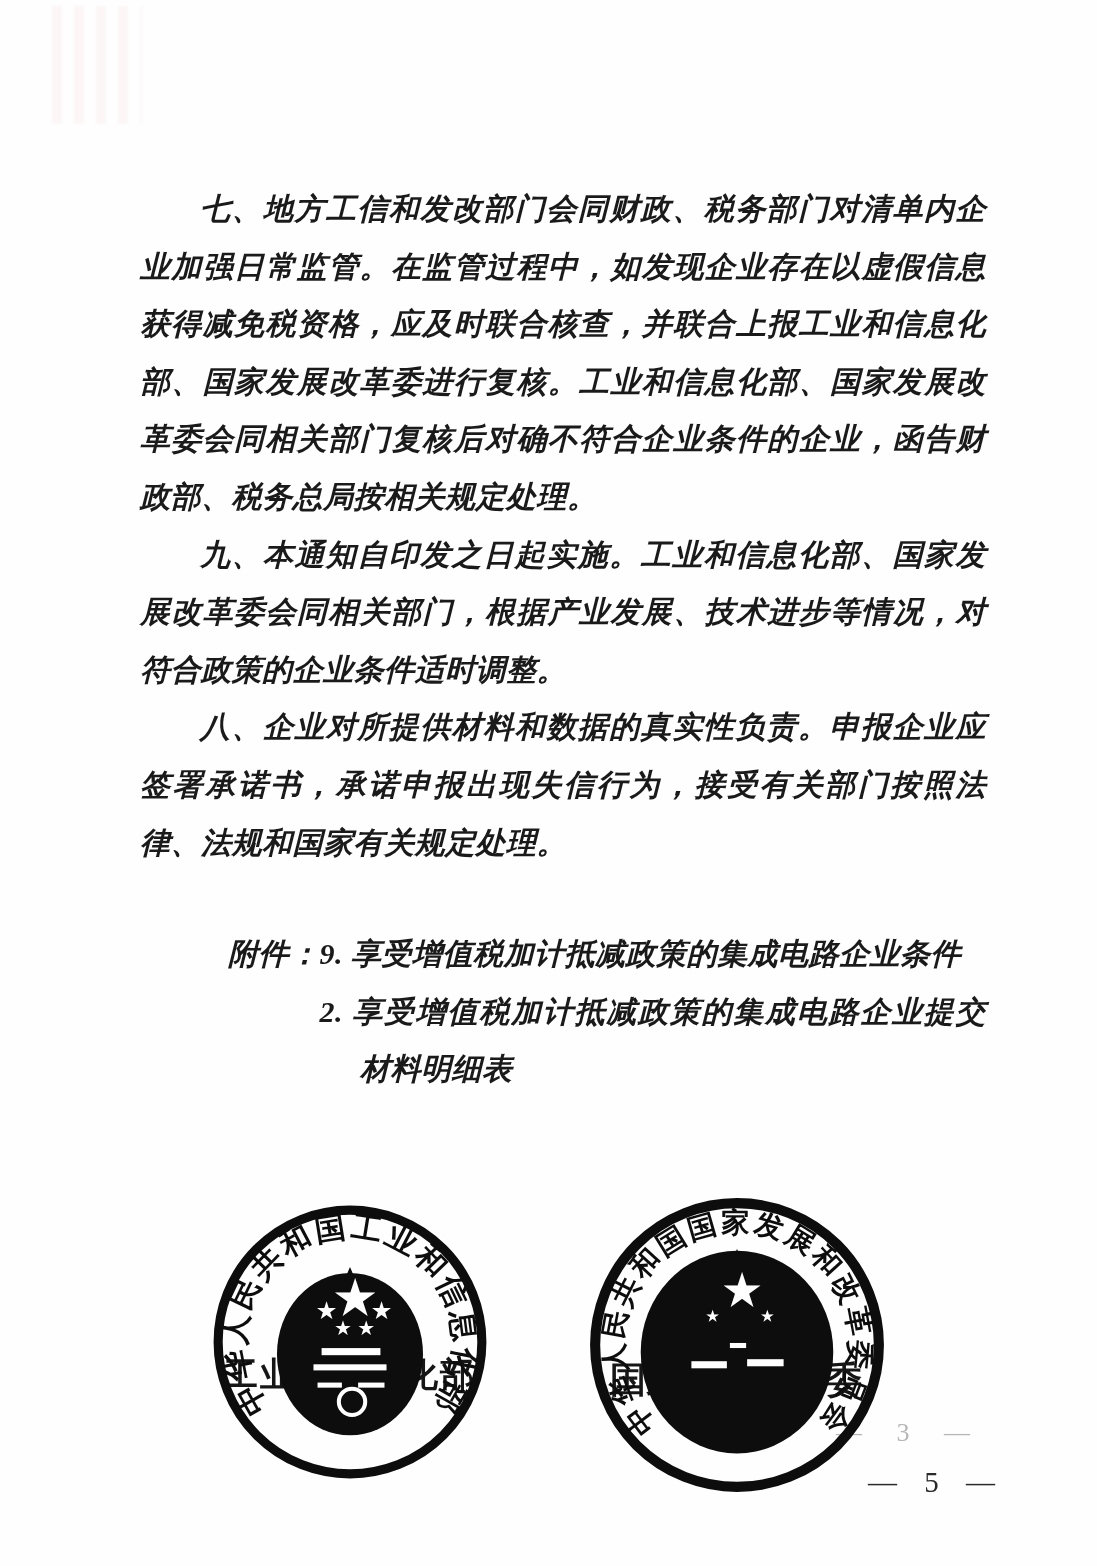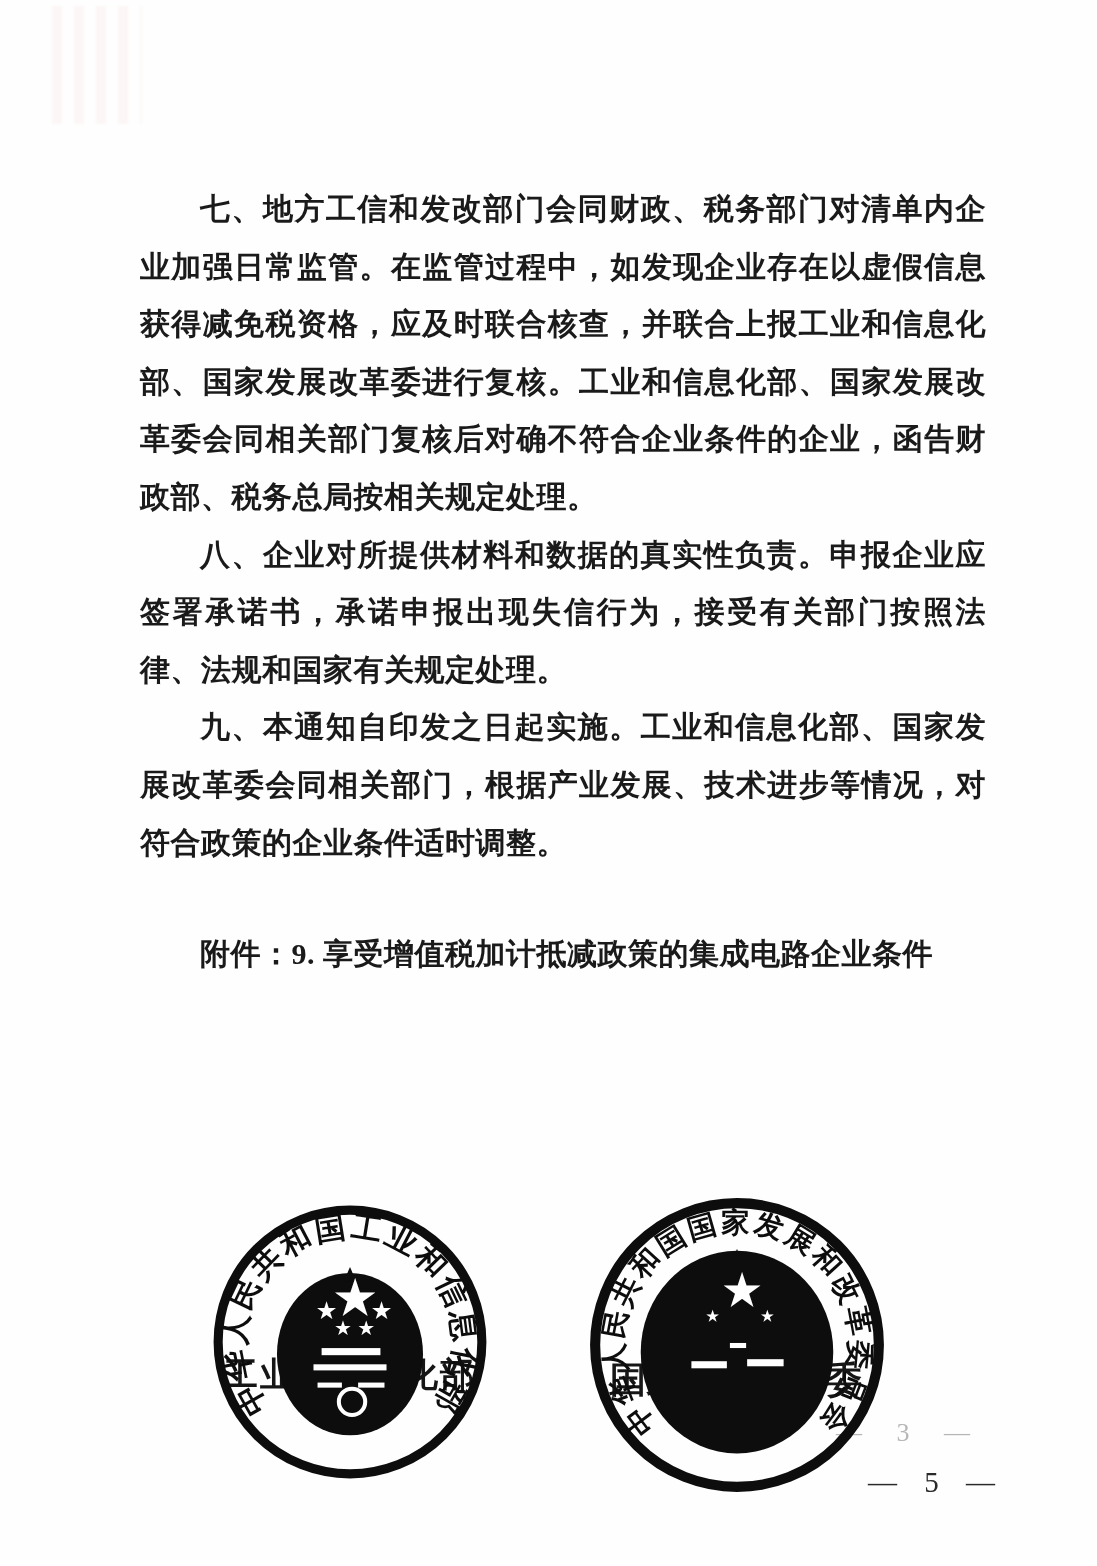--- a/index.html
+++ b/index.html
@@ -22,25 +22,26 @@
   }
   .content{
     position:absolute;
     left:140px;top:180px;width:846px;
     font-size:30px;
     line-height:57.6px;
     text-align:justify;
     text-justify:inter-ideograph;
     font-weight:600;
     letter-spacing:.5px;
+    font-style:italic;
   }
   .para{margin:0;text-indent:2em;}
   .attachments{
     display:flex;
-    margin-left:60px;
+    margin-left:88px;
     margin-top:54px;
   }
   .att-label{white-space:nowrap;}
   .att-items{flex:1;min-width:0;}
   .att-item{
     padding-left:1.35em;
     text-indent:-1.35em;
     text-align:justify;
     text-justify:inter-ideograph;
   }
@@ -74,27 +75,28 @@
 </style>
 </head>
 <body>
 
 <div class="page">
 
   <div class="corner-marks"></div>
 
   <main class="content">
     <p class="para">七、地方工信和发改部门会同财政、税务部门对清单内企业加强日常监管。在监管过程中，如发现企业存在以虚假信息获得减免税资格，应及时联合核查，并联合上报工业和信息化部、国家发展改革委进行复核。工业和信息化部、国家发展改革委会同相关部门复核后对确不符合企业条件的企业，函告财政部、税务总局按相关规定处理。</p>
+    <p class="para">九、本通知自印发之日起实施。工业和信息化部、国家发展改革委会同相关部门，根据产业发展、技术进步等情况，对符合政策的企业条件适时调整。</p>
     <p class="para">八、企业对所提供材料和数据的真实性负责。申报企业应签署承诺书，承诺申报出现失信行为，接受有关部门按照法律、法规和国家有关规定处理。</p>
-    <p class="para">九、本通知自印发之日起实施。工业和信息化部、国家发展改革委会同相关部门，根据产业发展、技术进步等情况，对符合政策的企业条件适时调整。</p>
 
     <div class="attachments">
       <span class="att-label">附件：</span>
       <div class="att-items">
         <div class="att-item">9. 享受增值税加计抵减政策的集成电路企业条件</div>
+        <div class="att-item">2. 享受增值税加计抵减政策的集成电路企业提交材料明细表</div>
       </div>
     </div>
   </main>
 
   <div class="underlay underlay-left">工业和信息化部</div>
   <div class="underlay underlay-right">国家发展改革委</div>
 
   <svg class="seal seal-left" width="284" height="284" viewBox="0 0 280 280">
     <circle cx="140" cy="140" r="130" fill="none" stroke="#0d0d0d" stroke-width="9"></circle>
     <path id="miit-arc" d="M 55.6 199.1 A 103 103 0 1 1 224.4 199.1" fill="none"></path>

